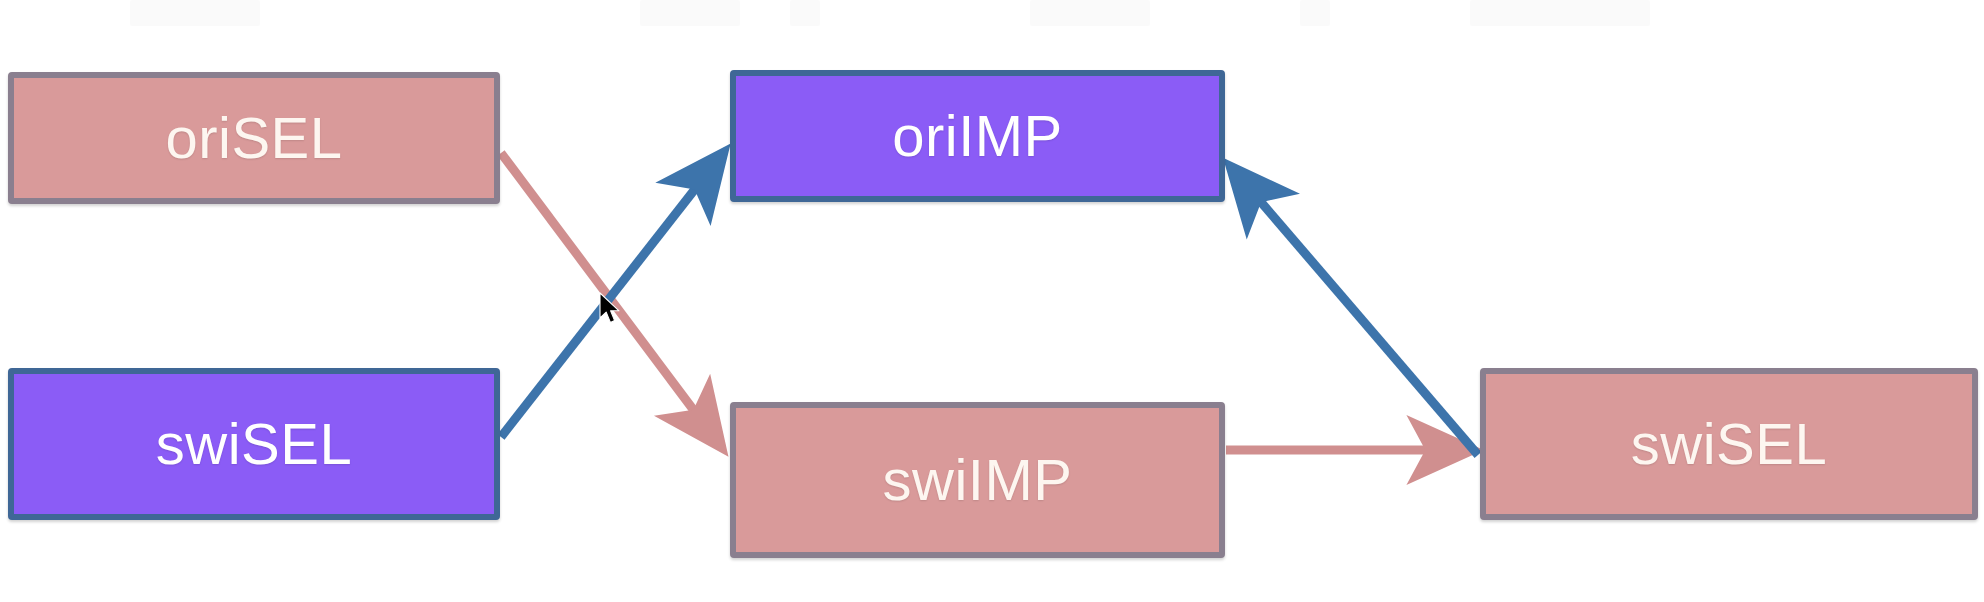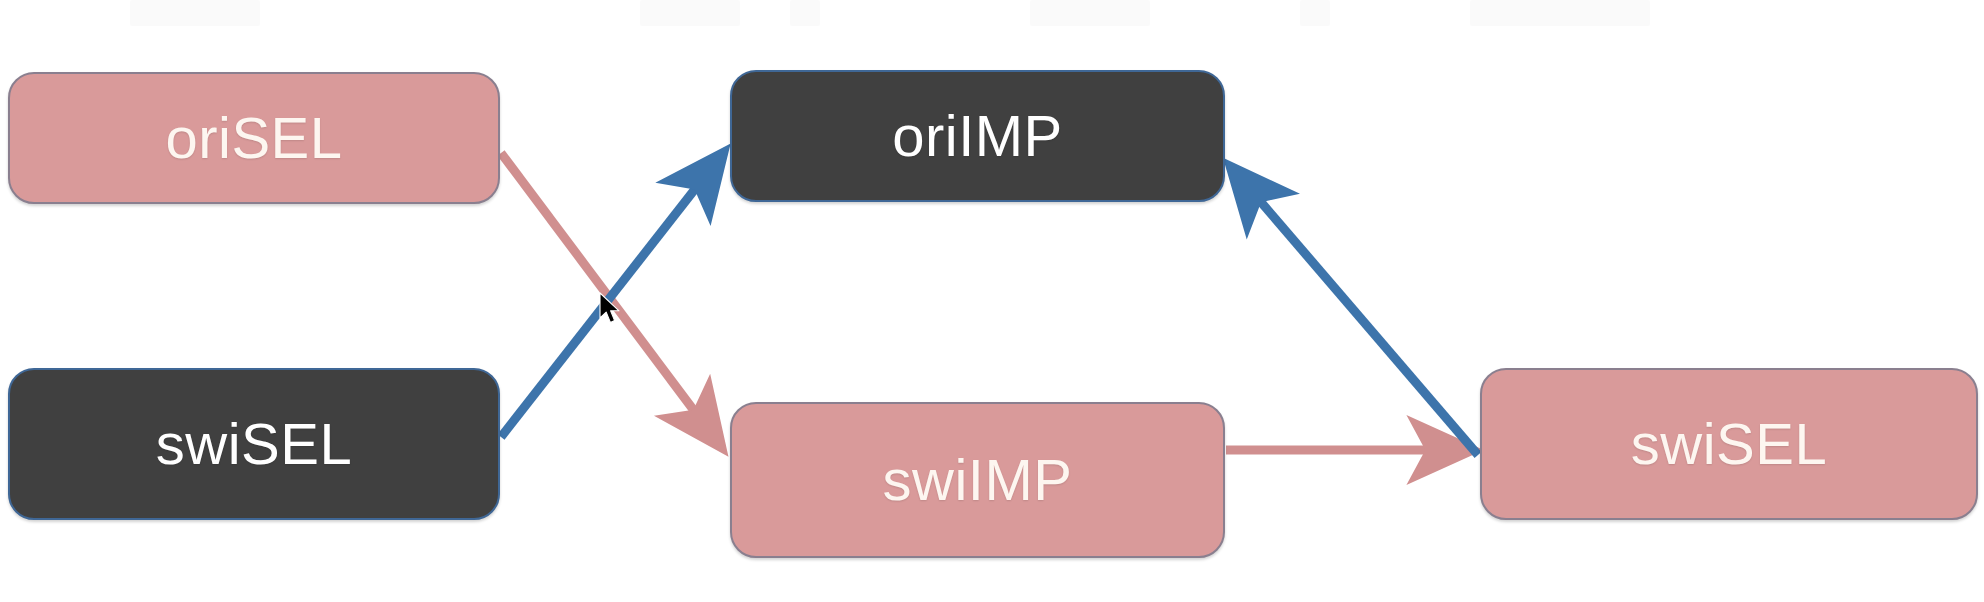--- a/index.html
+++ b/index.html
@@ -42,33 +42,33 @@
     left: 0;
     top: 0;
     width: 1984px;
     height: 602px;
     overflow: visible;
   }
 
   .node {
     position: absolute;
     box-sizing: border-box;
-    border-radius: 26px;
-    border: 2px solid #8b5cf6;
+    border-radius: 4px;
+    border: 6px solid #8b5cf6;
     display: flex;
     align-items: center;
     justify-content: center;
     box-shadow: 0 2px 3px rgba(0,0,0,0.18);
   }
   .node.pink {
     background: #d99a9a;
     border-color: #8a7f8f;
   }
   .node.blue {
-    background: #404040;
+    background: #8b5cf6;
     border-color: #3f6796;
   }
   .node-label {
     color: #fdf6f0;
     font-family: "Liberation Sans", sans-serif;
     font-size: 58px;
     font-weight: 400;
     letter-spacing: 0.5px;
     line-height: 1;
     white-space: nowrap;

